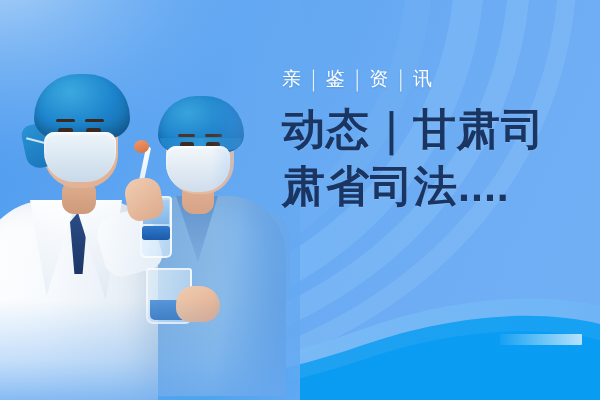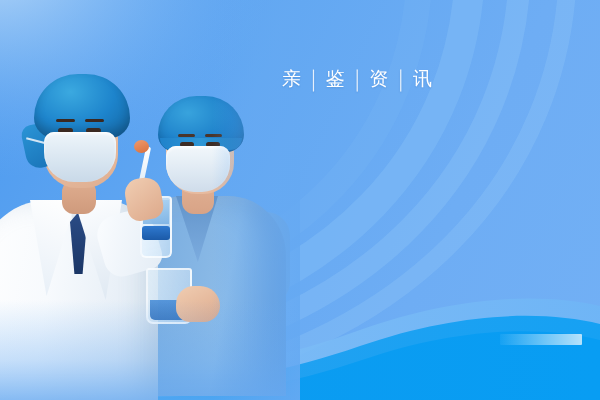--- a/index.html
+++ b/index.html
@@ -356,18 +356,20 @@
     <div class="photo-fade-btm"></div>
   </div>
 
   <div class="text-block">
 
     <div class="kicker">
       <span>亲</span><span class="sep">｜</span><span>鉴</span><span class="sep">｜</span><span>资</span><span class="sep">｜</span><span>讯</span>
     </div>
 
     <div class="headline">
+      <span class="hl-line">动态｜甘肃司</span>
+      <span class="hl-line">肃省司法....</span>
     </div>
   </div>
 
   <div class="light-strip"></div>
 
 </div>
 
 </body></html>

